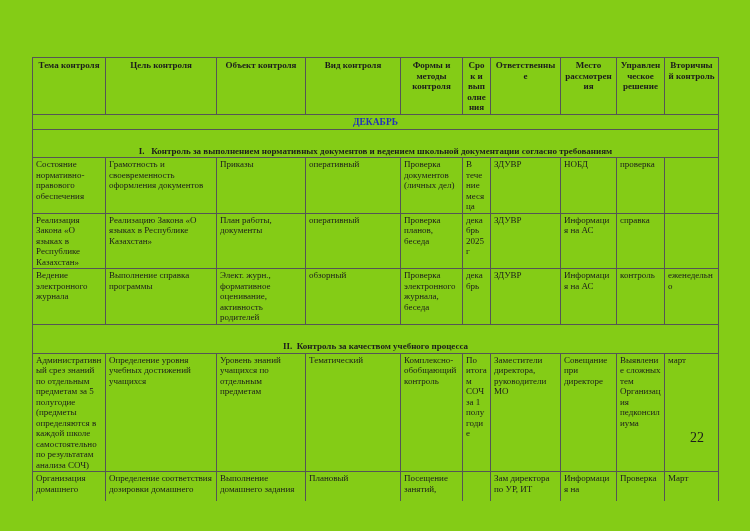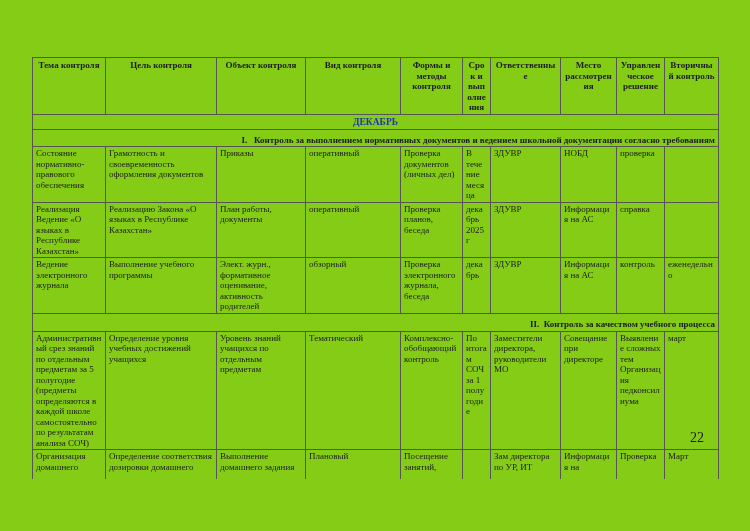--- a/index.html
+++ b/index.html
@@ -39,23 +39,23 @@
   tr.r-3 { height:56px;margin-left:45px; }
   tr.r-4 { height:116px; }
   tr.r-5 { height:29px; }
   tr.r-5 td { border-bottom:none; }
 
   tr.r-month td {
     text-align:center; font-weight:bold; font-size:9.5px;
     padding-top:2px;
   }
   tr.r-section td {
-    text-align:right; font-weight:bold;
+    text-align:center; font-weight:bold;
     white-space:pre-wrap;
-    padding-top:5px;
+    padding-top:16px;
   }
   .page-number {
     position:absolute; left:690px; top:430px;
     font-size:14px; color:#1c1c1c;
   }
 </style>
 </head>
 <body>
 
 <div class="sheet">
@@ -102,35 +102,35 @@
         <td>оперативный</td>
         <td>Проверка документов (личных дел)</td>
         <td>В течение месяца</td>
         <td>ЗДУВР</td>
         <td>НОБД</td>
         <td>проверка</td>
         <td></td>
       </tr>
 
       <tr class="r-2">
-        <td>Реализация Ведение «О языках в Республике Казахстан»</td>
+        <td>Реализация Закона «О языках в Республике Казахстан»</td>
         <td>Реализацию Закона «О языках в Республике Казахстан»</td>
         <td>План работы, документы</td>
         <td>оперативный</td>
         <td>Проверка планов, беседа</td>
         <td>декабрь 2025г</td>
         <td>ЗДУВР</td>
         <td>Информация на АС</td>
         <td>справка</td>
         <td></td>
       </tr>
 
       <tr class="r-3">
         <td>Ведение электронного журнала</td>
-        <td>Выполнение учебного программы</td>
+        <td>Выполнение справка программы</td>
         <td>Элект. журн., формативное оценивание, активность родителей</td>
         <td>обзорный</td>
         <td>Проверка электронного журнала, беседа</td>
         <td>декабрь</td>
         <td>ЗДУВР</td>
         <td>Информация на АС</td>
         <td>контроль</td>
         <td>еженедельно</td>
       </tr>
 

